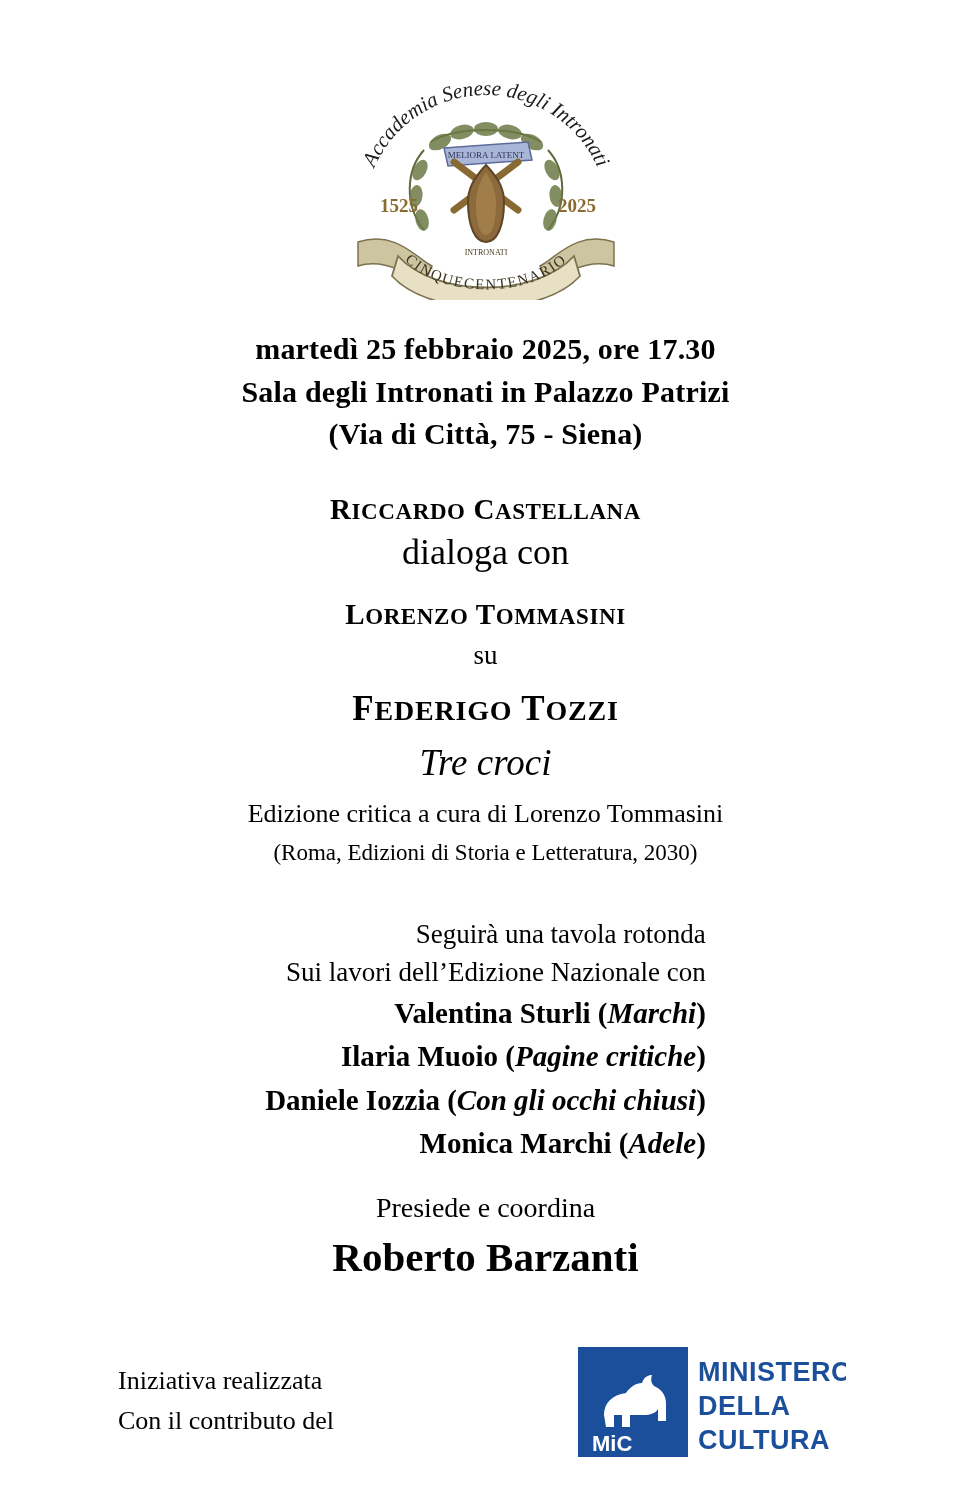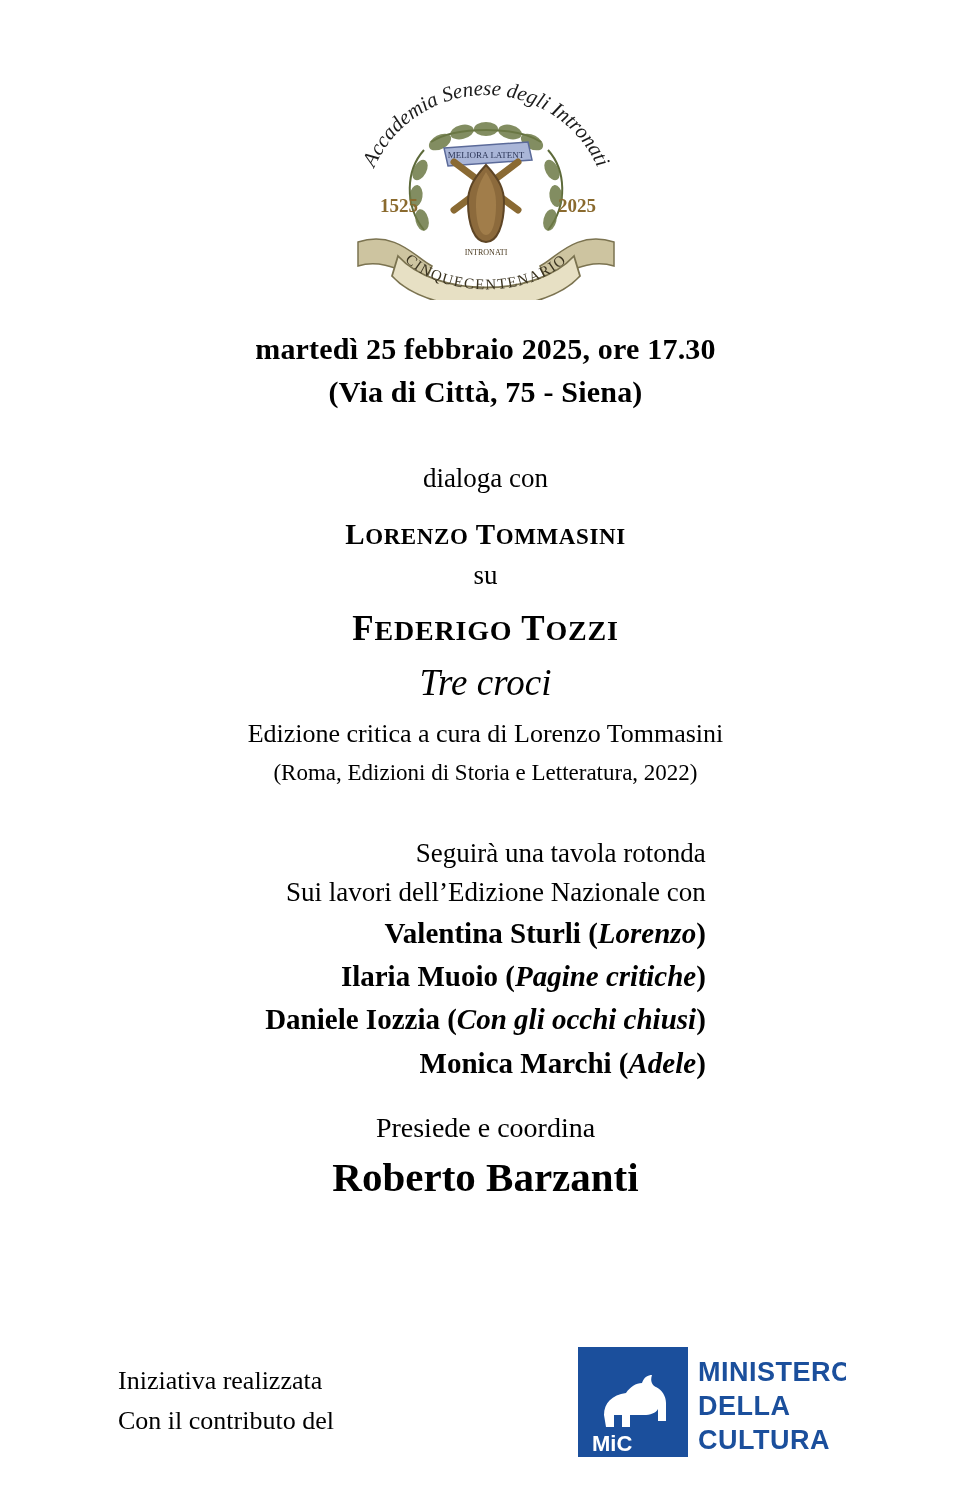--- a/index.html
+++ b/index.html
@@ -50,22 +50,22 @@
     text-align: center;
     line-height: 1.33;
   }
   .smallcaps-name {
     font-weight: bold;
     font-size: 29px;
     letter-spacing: 0.6px;
   }
   .smallcaps-name .sc { font-size: 23px; }
   .plain-line {
-    font-size: 27px;
-    margin-top: 14px;
+    font-size: 36px;
+    margin-top: 1px;
   }
   .smallcaps-name2 {
     font-weight: bold;
     font-size: 29px;
     letter-spacing: 0.6px;
     margin-top: 18px;
   }
   .smallcaps-name2 .sc { font-size: 23px; }
   .su-line {
     font-size: 27px;
@@ -196,41 +196,45 @@
         <path d="M62,226 C100,268 200,268 238,226 L244,246 C206,288 94,288 56,246 Z" fill="#e7e0c4" stroke="#7b7350" stroke-width="1.8"></path>
         <text font-family="Liberation Serif, serif" font-size="15" letter-spacing="1.5" fill="#3a3320">
           <textPath href="#ribbonpath" startOffset="50%" text-anchor="middle">CINQUECENTENARIO</textPath>
         </text>
       </g>
     </svg>
   </div>
 
   <div class="headline">
     <div>martedì 25 febbraio 2025, ore 17.30</div>
+    <div>Sala degli Intronati in Palazzo Patrizi</div>
     <div>(Via di Città, 75 - Siena)</div>
   </div>
 
   <div class="program">
+    <div class="smallcaps-name">
+      <span><span>R</span><span class="sc">ICCARDO</span> <span>C</span><span class="sc">ASTELLANA</span></span>
+    </div>
     <div class="plain-line">dialoga con</div>
     <div class="smallcaps-name2">
       <span><span>L</span><span class="sc">ORENZO</span>  <span>T</span><span class="sc">OMMASINI</span></span>
     </div>
     <div class="su-line">su</div>
     <div class="author-line"><span>F</span><span class="sc">EDERIGO</span> <span>T</span><span class="sc">OZZI</span></div>
     <div class="title-italic">Tre croci</div>
     <div class="edition-line">Edizione critica a cura di Lorenzo Tommasini</div>
-    <div class="publisher-line">(Roma, Edizioni di Storia e Letteratura, 2022)</div>
+    <div class="publisher-line">(Roma, Edizioni di Storia e Letteratura, 2030)</div>
   </div>
 
   <div class="roundtable">
     <div>Seguirà una tavola rotonda</div>
     <div>Sui lavori dell’Edizione Nazionale con</div>
     <div class="rt-name">
       <span class="bold">Valentina Sturli</span>
-      <span class="bold"> (</span><span class="work">Lorenzo</span><span class="bold">)</span>
+      <span class="bold"> (</span><span class="work">Marchi</span><span class="bold">)</span>
     </div>
     <div class="rt-name">
       <span class="bold">Ilaria Muoio</span>
       <span class="bold"> (</span><span class="work">Pagine critiche</span><span class="bold">)</span>
     </div>
     <div class="rt-name">
       <span class="bold">Daniele Iozzia</span>
       <span class="bold"> (</span><span class="work">Con gli occhi chiusi</span><span class="bold">)</span>
     </div>
     <div class="rt-name">

